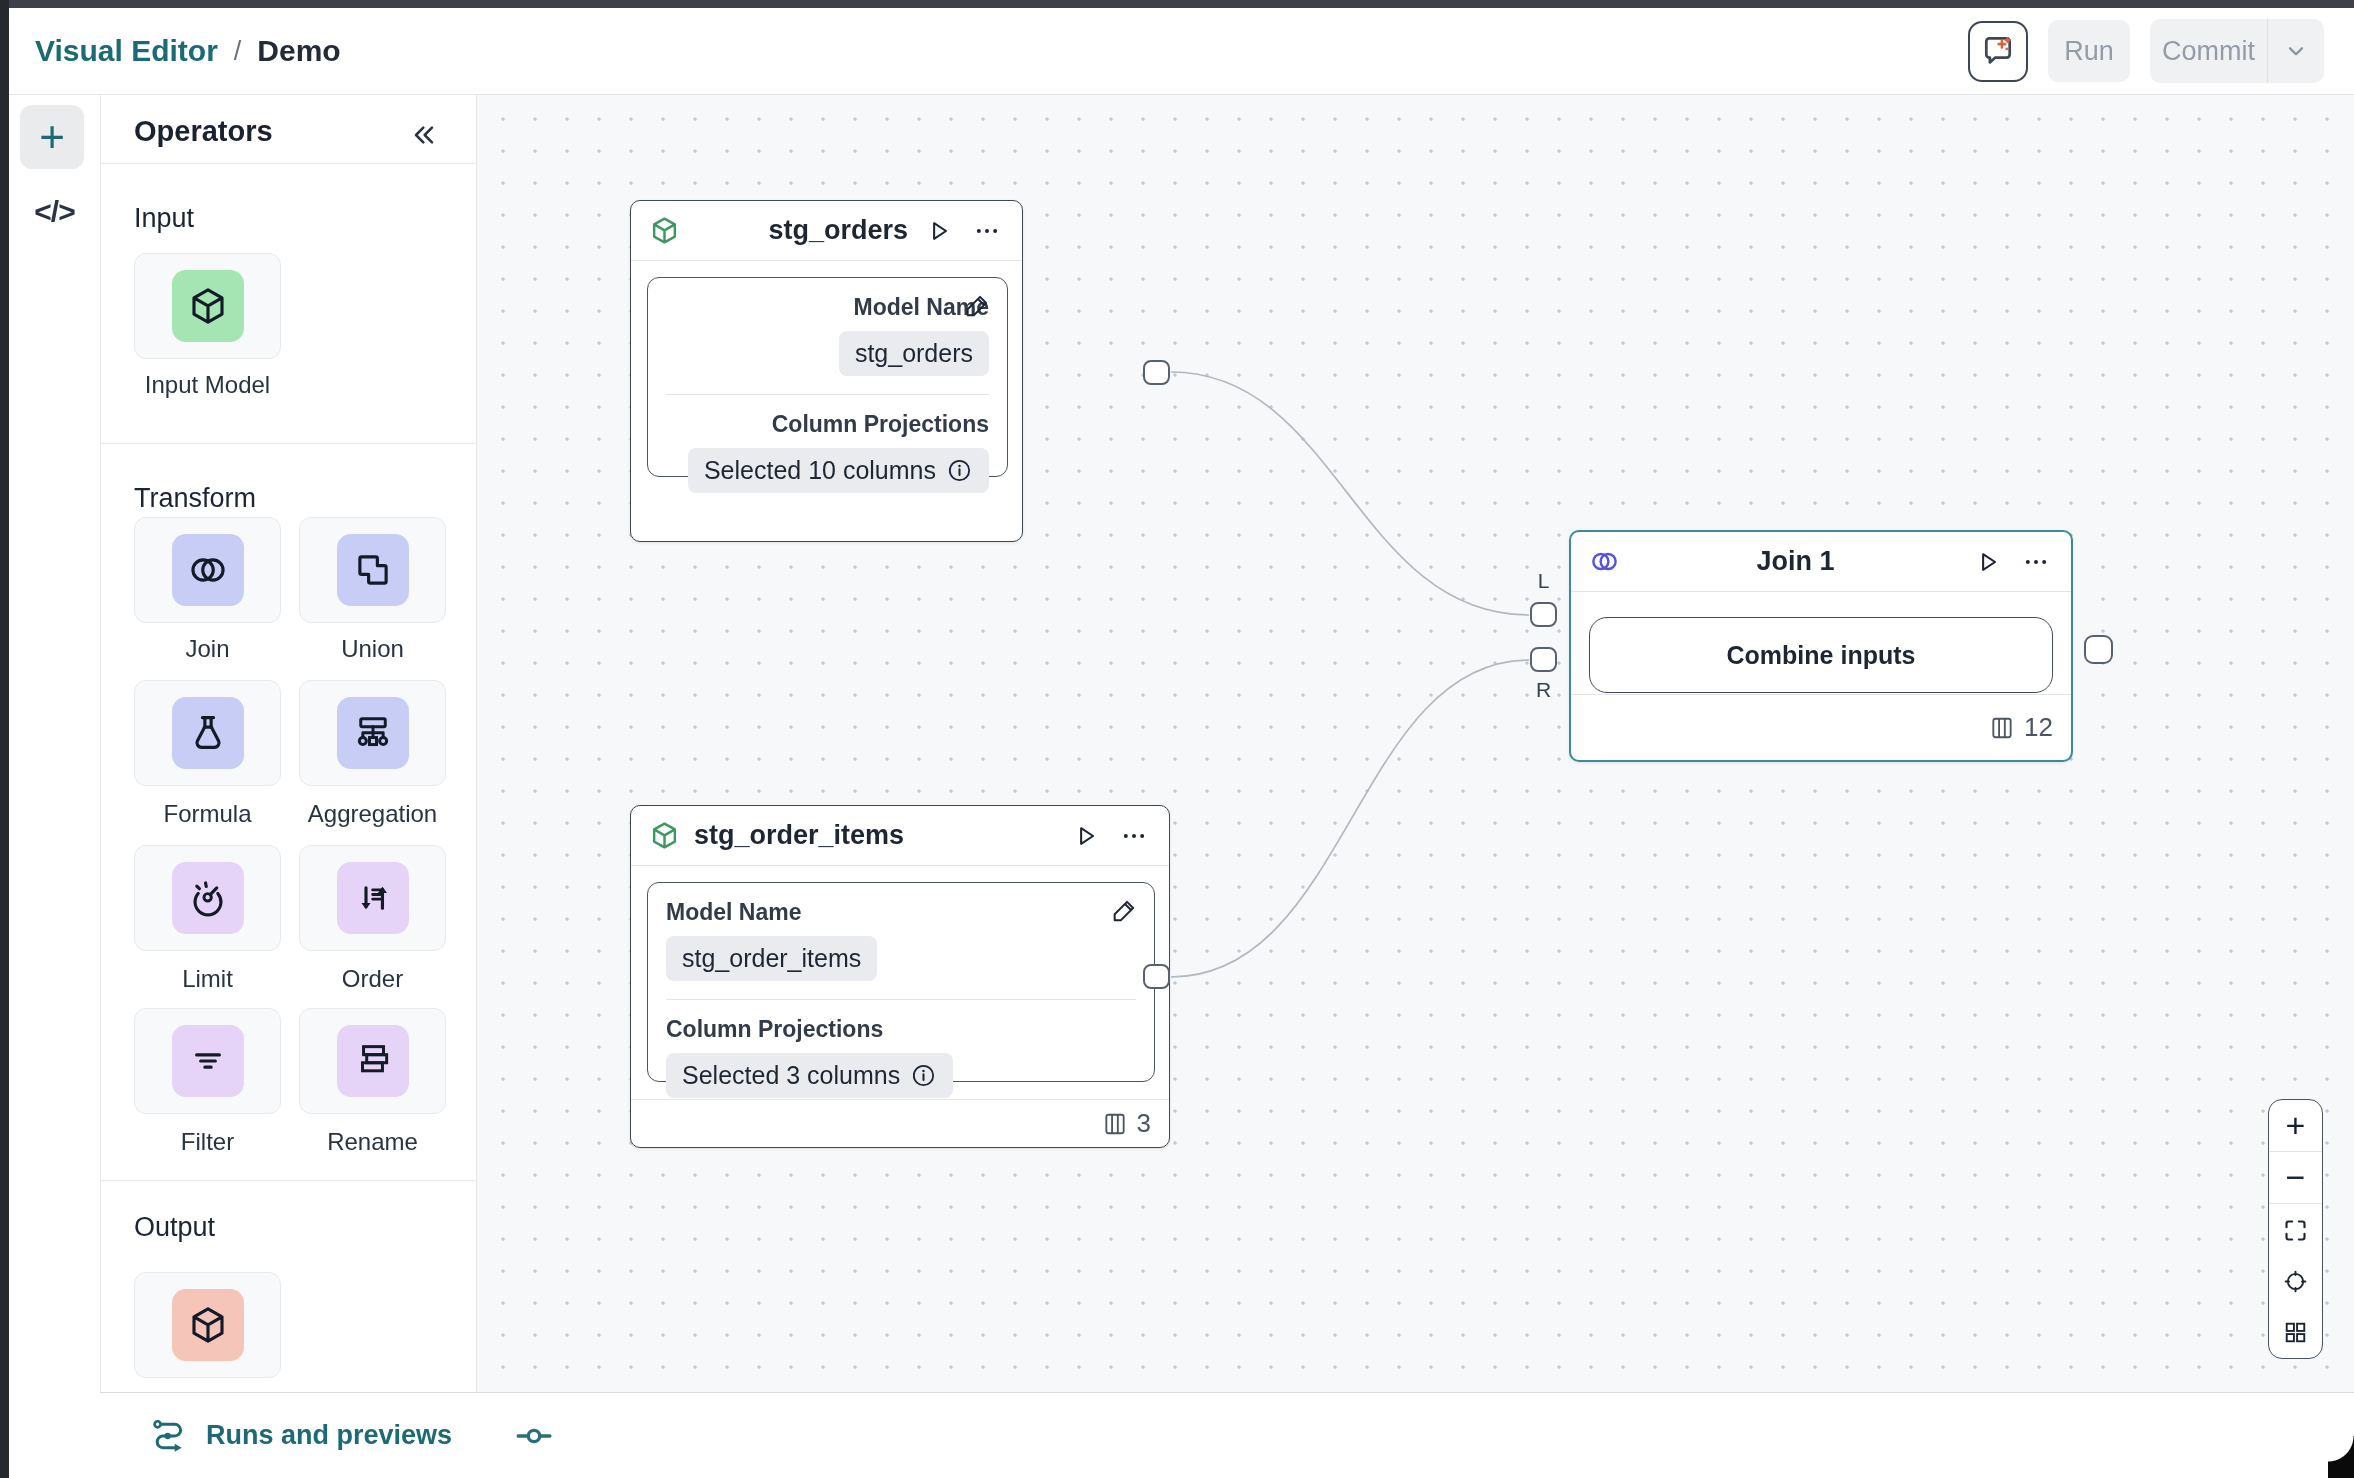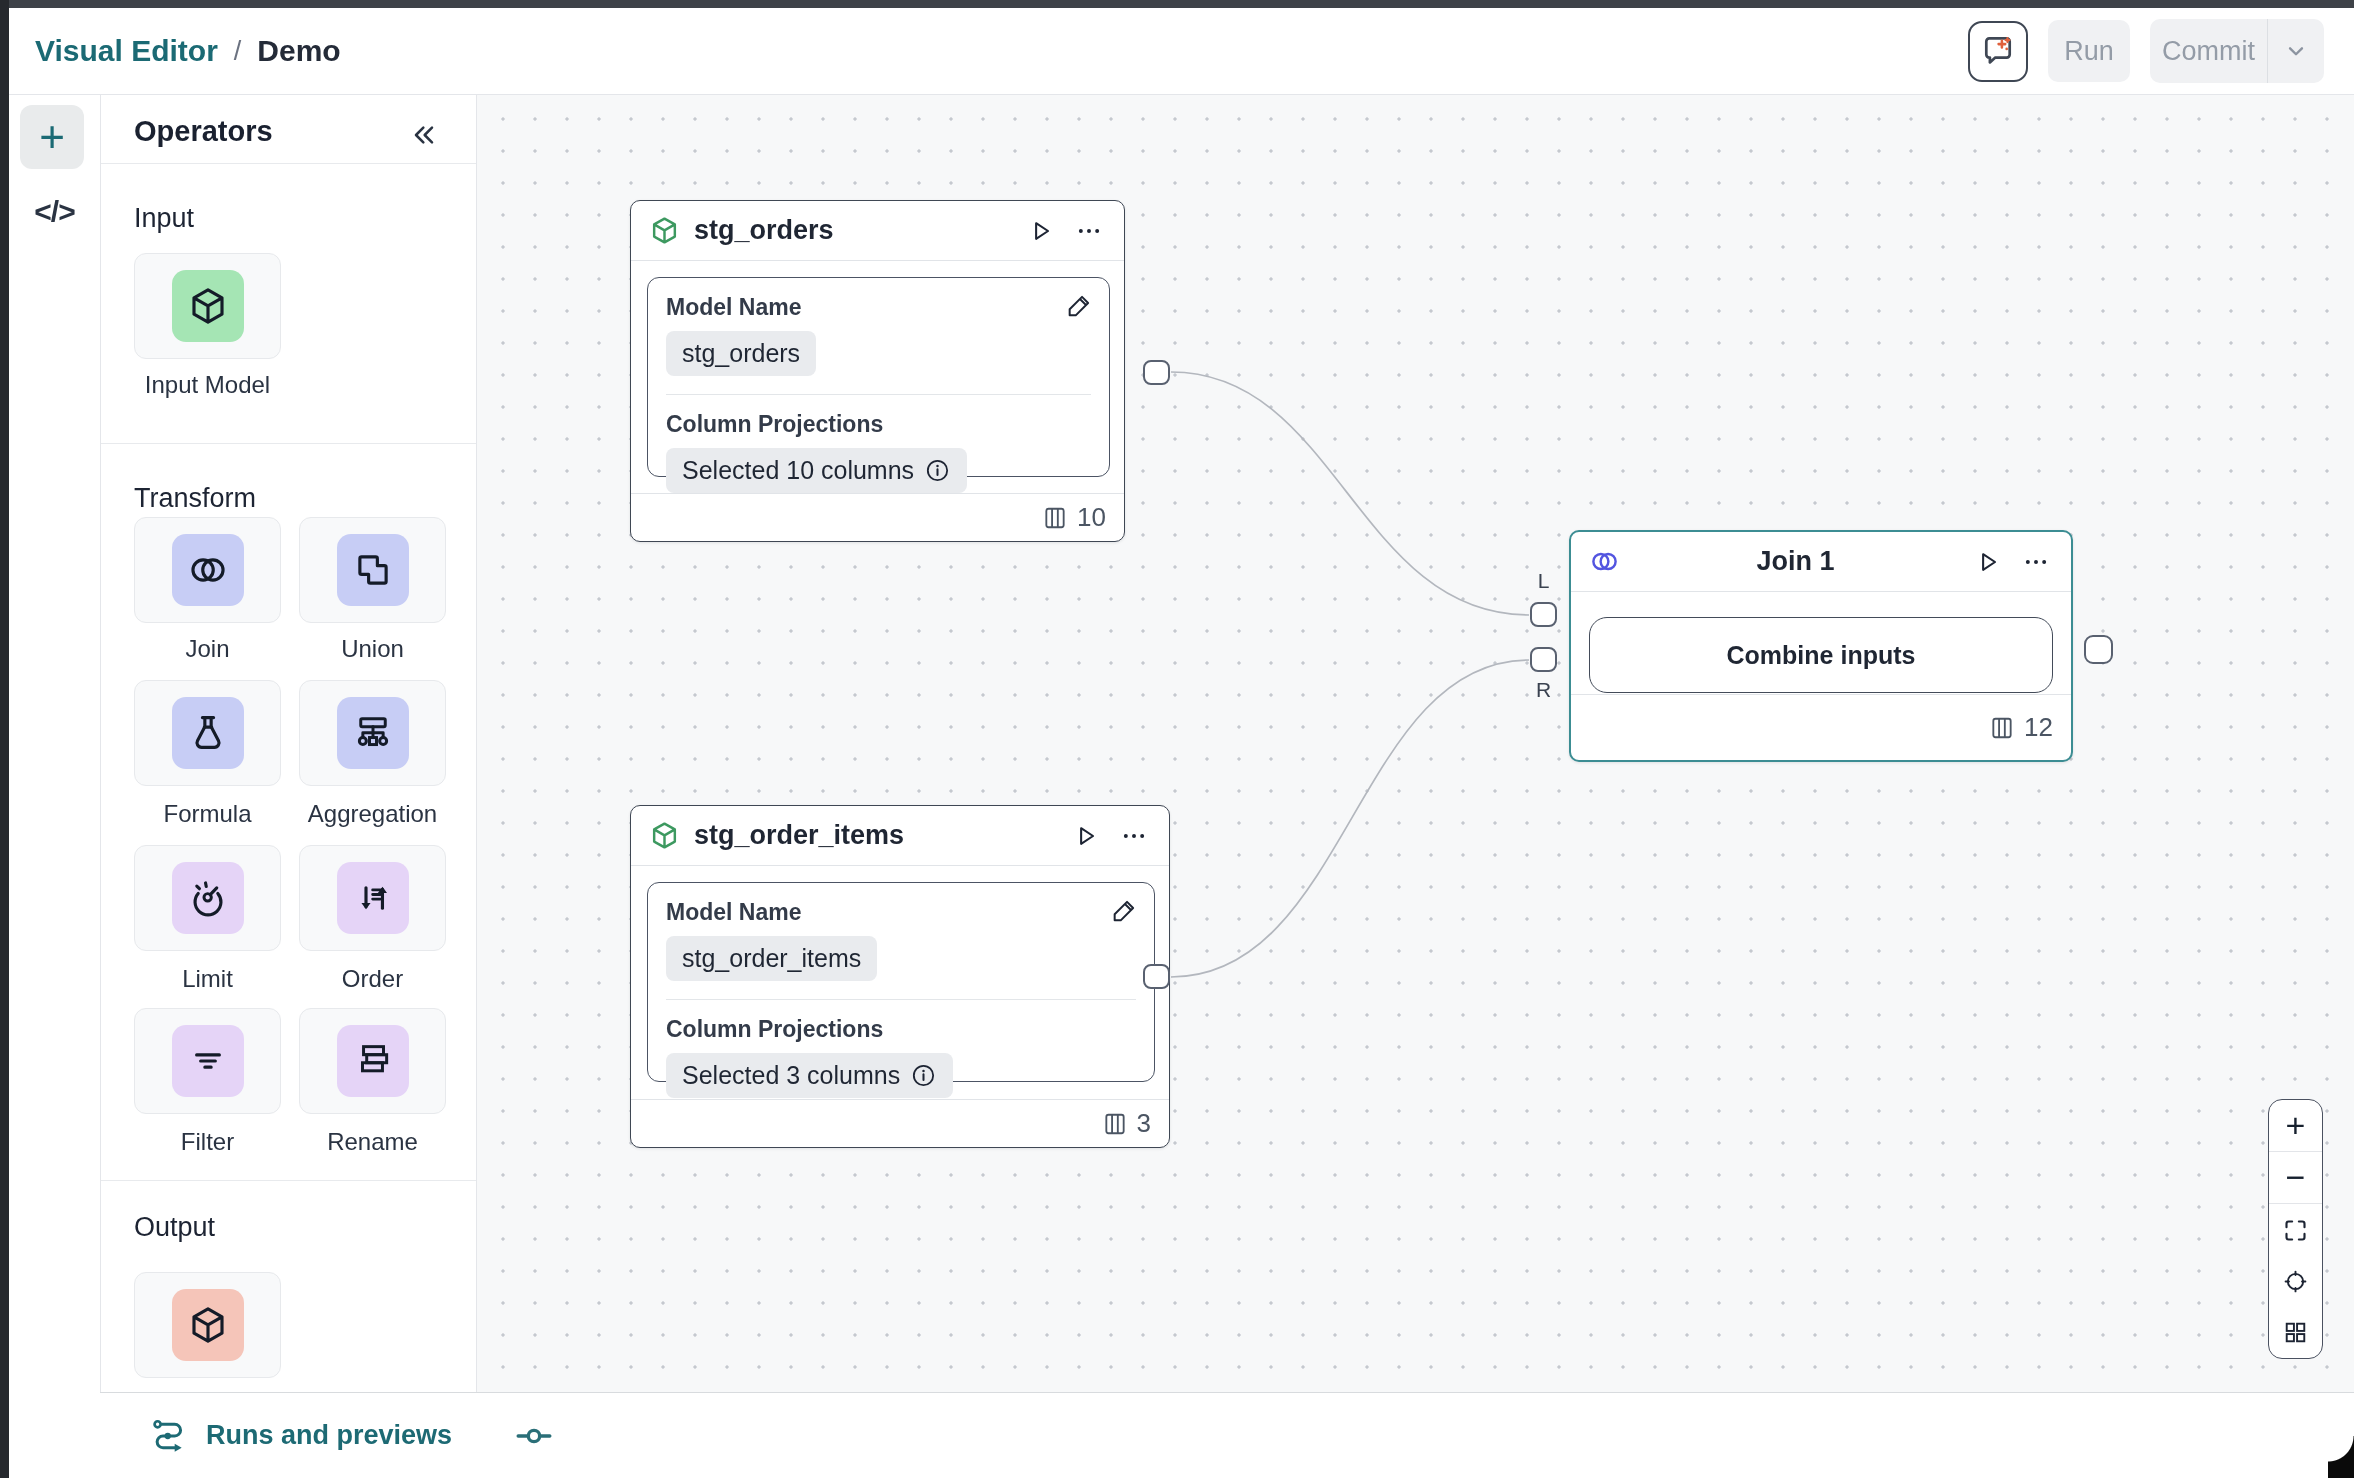--- a/index.html
+++ b/index.html
@@ -273,21 +273,21 @@
     </div>
   </div>
 </div>
 
 <div id="canvas">
   <svg id="edges">
     <path class="edge" d="M694,277 C860,277 880,520 1052,520"></path>
     <path class="edge" d="M694,882 C870,882 880,565 1052,565"></path>
   </svg>
 
-  <div class="node" style="left:153px; top:105px; width:495px; height:342px;">
+  <div class="node" style="left:153px; top:105px; width:393px; height:342px;text-align:right;">
     <div class="node-header">
       <span>
         <svg width="31" height="31" viewBox="0 0 24 24">
           <path d="M12 2.8 L20 7.3 V16.7 L12 21.2 L4 16.7 V7.3 Z M4 7.3 L12 11.9 L20 7.3 M12 11.9 V21.2" fill="none" stroke="#3d9960" stroke-width="1.9" stroke-linejoin="round"></path>
         </svg>
       </span>
       <span class="node-title">stg_orders</span>
       <span class="node-action">
         <svg width="26" height="26" viewBox="0 0 24 24">
           <path d="M7.5 4.8 L18.5 12 L7.5 19.2 Z" fill="none" stroke="#1d2433" stroke-width="1.9" stroke-linejoin="round"></path>
@@ -319,27 +319,20 @@
         <span class="chip">
           <span>Selected 10 columns</span>
           <svg width="27" height="27" viewBox="0 0 24 24">
             <circle cx="12" cy="12" r="8.6" fill="none" stroke="#1d2433" stroke-width="1.6"></circle>
             <path d="M12 11 v5" stroke="#1d2433" stroke-width="1.8" stroke-linecap="round"></path>
             <circle cx="12" cy="7.9" r="1.1" fill="#1d2433"></circle>
           </svg>
         </span>
       </div>
     </div>
-    <div class="node-footer">
-      <svg width="26" height="26" viewBox="0 0 24 24">
-        <rect x="4" y="3.5" width="16" height="17" rx="2" fill="none" stroke="#4b5563" stroke-width="1.7"></rect>
-        <path d="M9.3 3.5 V20.5 M14.6 3.5 V20.5" stroke="#4b5563" stroke-width="1.7"></path>
-      </svg>
-      <span>10</span>
-    </div>
   </div>
 
   <div class="node" style="left:153px; top:710px; width:540px; height:343px;">
     <div class="node-header">
       <span>
         <svg width="31" height="31" viewBox="0 0 24 24">
           <path d="M12 2.8 L20 7.3 V16.7 L12 21.2 L4 16.7 V7.3 Z M4 7.3 L12 11.9 L20 7.3 M12 11.9 V21.2" fill="none" stroke="#3d9960" stroke-width="1.9" stroke-linejoin="round"></path>
         </svg>
       </span>
       <span class="node-title">stg_order_items</span>

